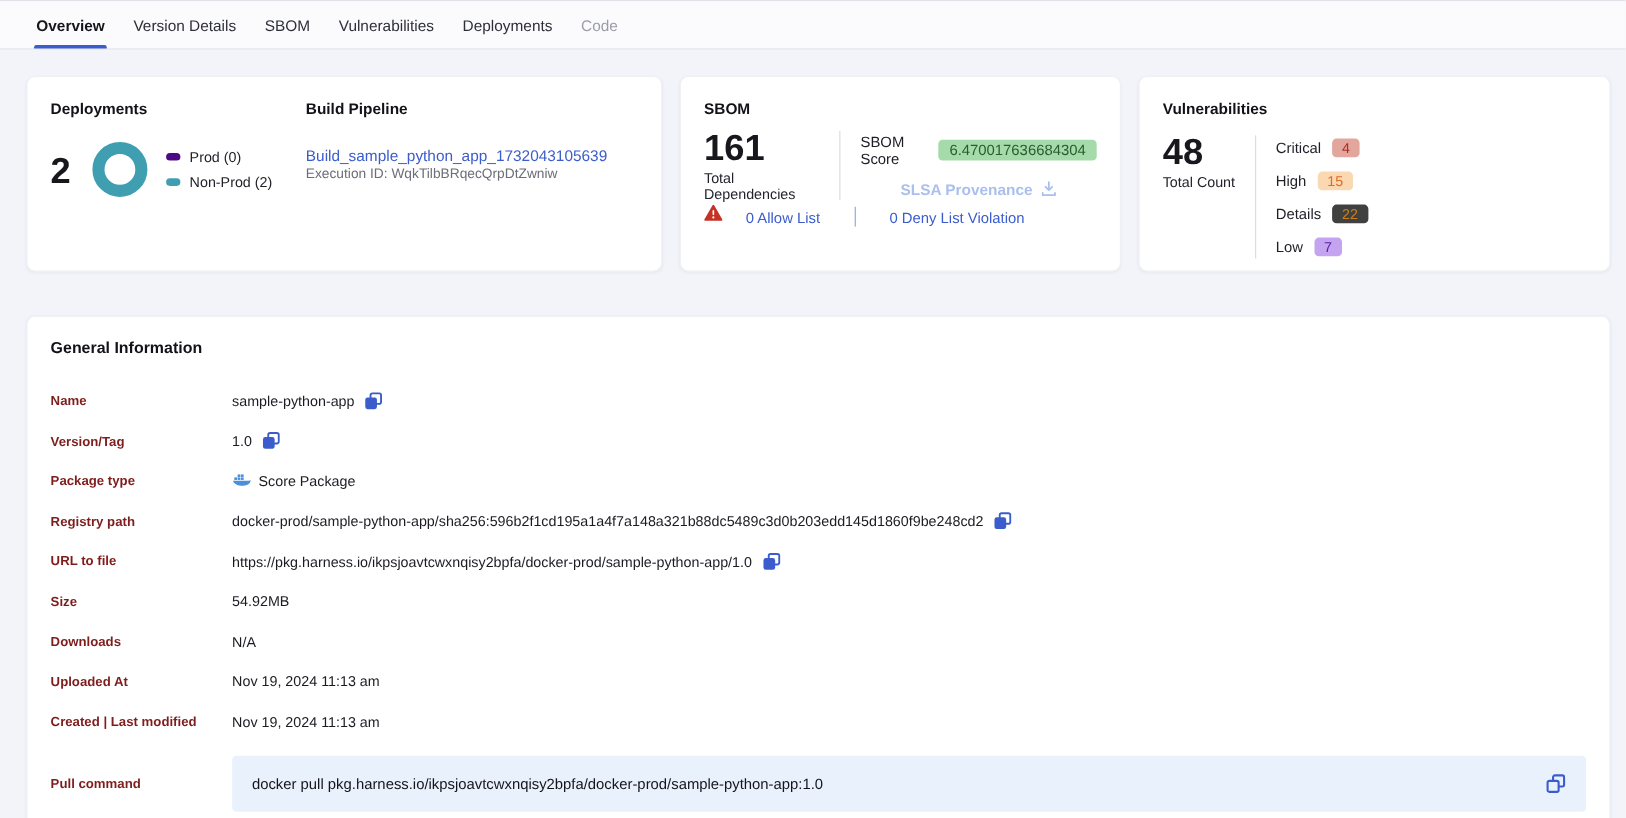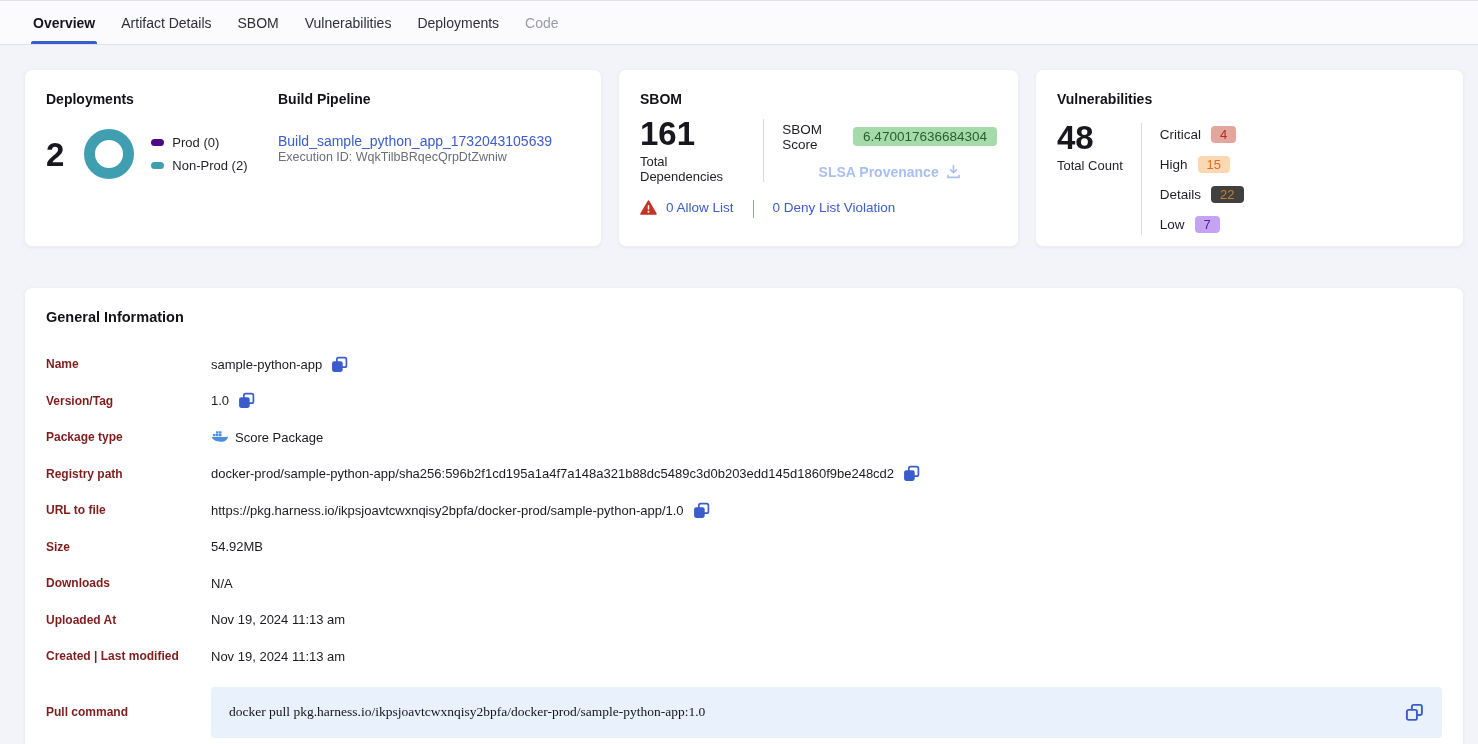--- a/index.html
+++ b/index.html
@@ -81,21 +81,21 @@
   .sbom-right { display: flex; flex-direction: column; }
   .score-row { display: flex; align-items: center; gap: 10px; }
   .score-label { font-size: 13.5px; color: #1c1c24; }
   .score-badge {
     background: #A5DBAA; color: #2a5c31;
     font-size: 13.5px; font-weight: 500;
     padding: 2px 10px; border-radius: 4px;
   }
   .slsa-row { display: flex; align-items: center; justify-content: center; gap: 7px; margin-top: 12px; }
   .slsa-link { font-size: 14px; font-weight: 600; color: #A9BFEE; cursor: pointer; }
-  .sbom-bottom { display: flex; align-items: flex-start; margin-top: 16px; gap: 9px; }
+  .sbom-bottom { display: flex; align-items: flex-end; margin-top: 2px; gap: 21px; }
   .list-link { font-size: 13.5px; color: #3B5CCC; cursor: pointer; }
   .link-divider { width: 1px; height: 18px; background: #8ea0dd; margin: 0 10px; }
 
   .vuln-card { flex: 1; }
   .vuln-mid { display: flex; margin-top: 14px; }
   .sev-list { display: flex; flex-direction: column; gap: 4px; }
   .sev-row { display: flex; align-items: center; gap: 10px; height: 26px; }
   .sev-label { font-size: 13.5px; color: #1f1f27; }
   .sev-badge {
     font-size: 13px; font-weight: 500;
@@ -120,31 +120,31 @@
   .pull-box {
     flex: 1;
     background: #e9f2fc;
     border-radius: 4px;
     padding: 16px 18px;
     display: flex;
     align-items: center;
     justify-content: space-between;
   }
   .pull-text {
-    font-family: Liberation Serif, serif;
+    font-family: Liberation Sans, sans-serif;
     font-size: 13.5px;
     color: #14141c;
   }
 </style>
 </head>
 <body>
 
 <nav class="tabbar">
   <span class="tab active">Overview</span>
-  <span class="tab">Artifact Details</span>
+  <span class="tab">Version Details</span>
   <span class="tab">SBOM</span>
   <span class="tab">Vulnerabilities</span>
   <span class="tab">Deployments</span>
   <span class="tab disabled">Code</span>
 </nav>
 
 <div class="cards-row">
 
   <div class="card summary deploy-build-card">
     <div class="deploy-col">

